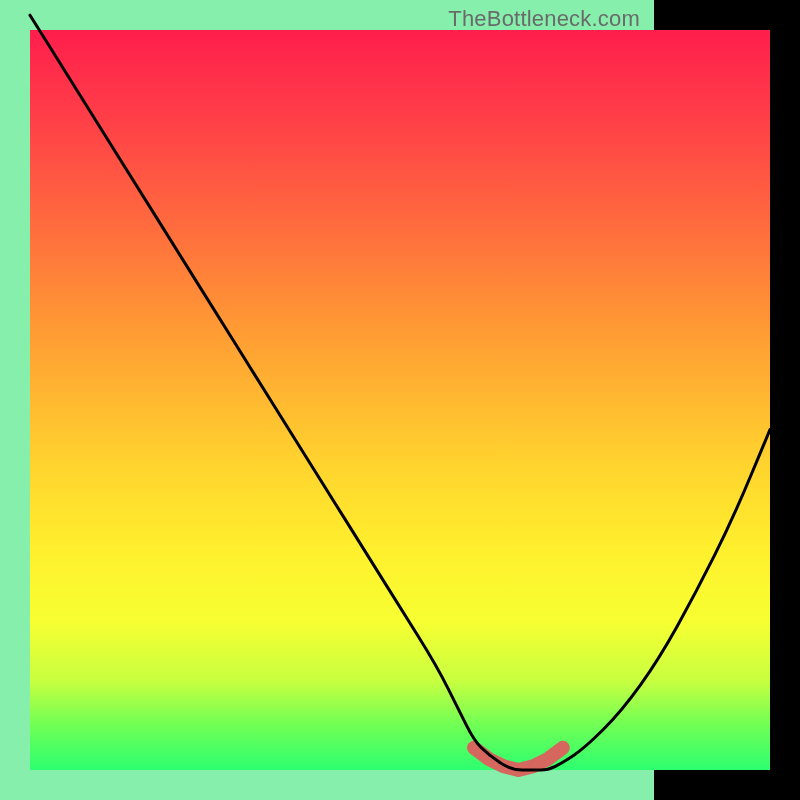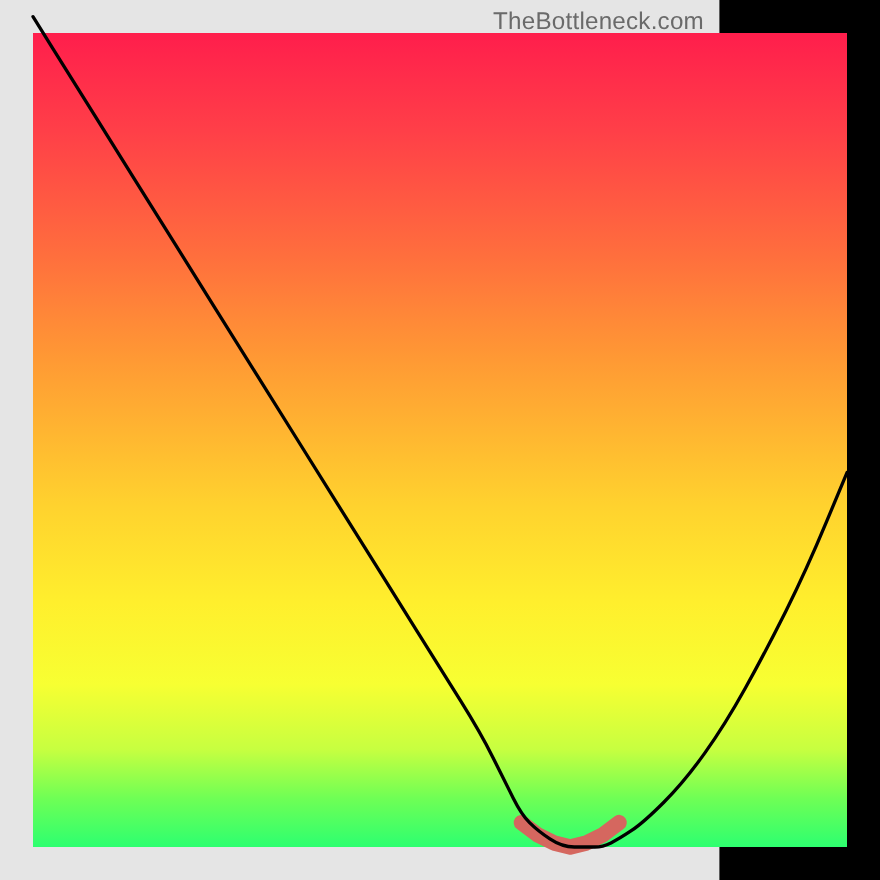--- a/index.html
+++ b/index.html
@@ -1,21 +1,21 @@
 <!DOCTYPE html>
 <html><head>
 <meta charset="utf-8">
 <style>
   * { margin: 0; padding: 0; box-sizing: border-box; }
   html, body { width: 800px; height: 800px; overflow: hidden; background: #000; }
   .frame {
     position: relative;
     width: 654px;
     height: 800px;
-    background: #e5e5e5;
+    background: #86efac;
   }
   .plot {
     position: absolute;
     left: 30px;
     top: 30px;
     width: 740px;
     height: 740px;
     background: linear-gradient(to bottom,
       #ff1e4c 0%,
       #ff3f48 12%,

